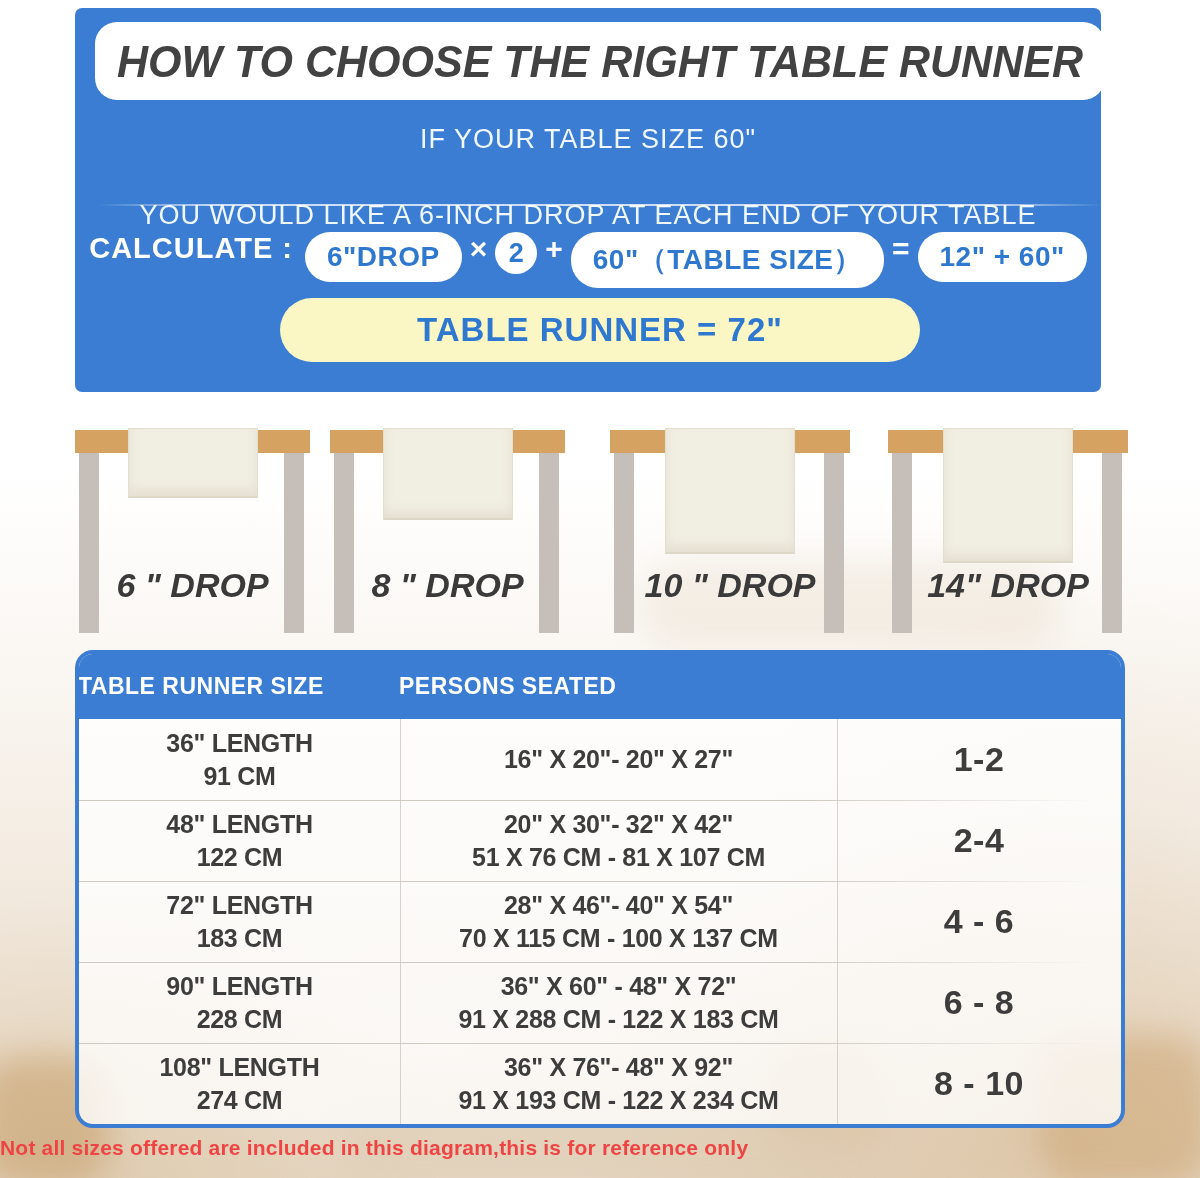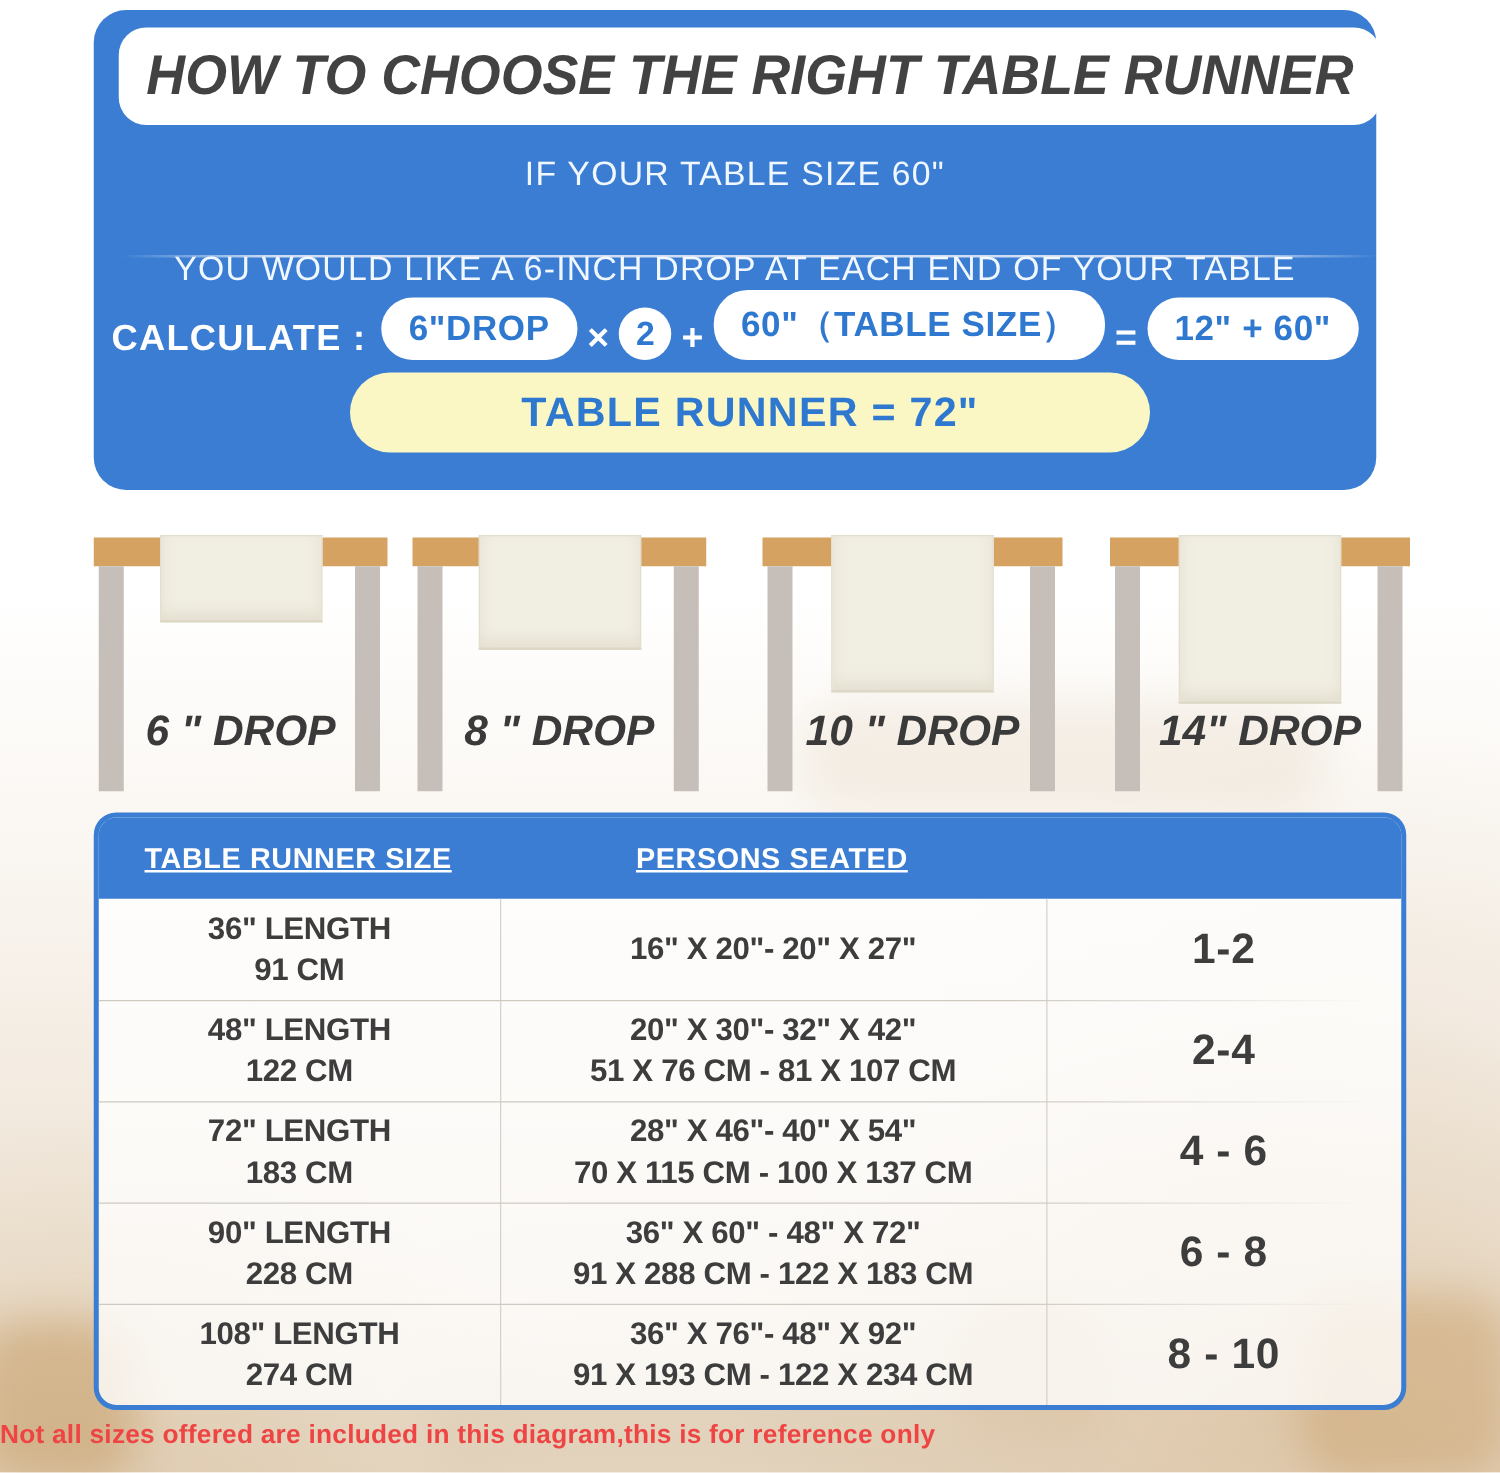--- a/index.html
+++ b/index.html
@@ -23,21 +23,21 @@
   .blob { position:absolute; border-radius:40px; filter:blur(16px); }
   .blob.b1 { left:-20px; top:1055px; width:130px; height:130px; background:rgba(198,158,105,0.55); }
   .blob.b2 { left:1040px; top:1035px; width:170px; height:150px; background:rgba(203,163,112,0.50); }
   .blob.b3 { left:760px; top:1040px; width:120px; height:110px; background:rgba(214,186,148,0.45); }
   .blob.b4 { left:340px; top:1095px; width:520px; height:90px; background:rgba(222,203,178,0.50); }
   .blob.b5 { left:640px; top:560px; width:420px; height:90px; background:rgba(232,220,203,0.40); }
 
   
   .banner {
     position:absolute; left:75px; top:8px; width:1026px; height:384px;
-    background:#3a7dd3; border-radius:26px; z-index:2;
+    background:#3a7dd3; border-radius:7px; z-index:2;
   }
   .title-box {
     position:absolute; left:20px; top:14px; width:1010px; height:78px;
     background:#ffffff; border-radius:22px;
     display:flex; align-items:center; justify-content:center;
   }
   .title-box .title {
     font-size:43px; font-weight:bold; font-style:italic; color:#424242;
     letter-spacing:0px; white-space:nowrap; transform:scaleY(1.04);
   }
@@ -46,21 +46,21 @@
     color:#f0f7ff; letter-spacing:1px; white-space:nowrap;
   }
   .subtitle1 { top:116px; font-size:27px; }
   .subtitle2 { top:158px; font-size:27px;margin-top:34px; }
   .divider {
     position:absolute; left:22px; top:196px; width:1006px; height:2px;
     background:linear-gradient(90deg, rgba(255,255,255,0) 0%, rgba(255,255,255,0.75) 12%, rgba(255,255,255,0.75) 88%, rgba(255,255,255,0) 100%);
   }
   .calc-row {
     position:absolute; left:0; top:224px; width:100%; height:56px;
-    display:flex; align-items:flex-end; justify-content:center; gap:8px;
+    display:flex; align-items:flex-start; justify-content:center; gap:8px;
   }
   .calc-label { font-size:29px; font-weight:bold; color:#ffffff; letter-spacing:1px; margin-right:4px; white-space:nowrap; }
   .pill {
     background:#ffffff; color:#2f78d0; font-weight:bold; font-size:28px;
     border-radius:27px; padding:9px 22px; white-space:nowrap; letter-spacing:0.5px;
   }
   .op { font-size:30px; font-weight:bold; color:#ffffff; }
   .circle2 {
     width:42px; height:42px; border-radius:50%; background:#ffffff;
     color:#2f78d0; font-weight:bold; font-size:27px;
@@ -105,21 +105,21 @@
     position:absolute; left:75px; top:650px; width:1050px; height:478px;
     border:4px solid #3a7dd3; border-radius:18px; overflow:hidden; z-index:2;
     background:rgba(255,255,255,0.78);
   }
   .panel-header {
     position:absolute; left:-1px; top:-1px; width:1044px; height:66px;
     background:#3a7dd3; display:grid; grid-template-columns:321px 437px 286px;
     align-items:center;
   }
   .panel-header .hcell {
-    text-align:center; color:#ffffff; font-weight:bold; font-size:23px; letter-spacing:0.5px;text-decoration:underline;
+    text-align:left; color:#ffffff; font-weight:bold; font-size:23px; letter-spacing:0.5px;
   }
   .panel-body {
     position:absolute; left:0; top:65px; width:1042px; height:405px;
     display:grid; grid-template-rows:repeat(5,1fr);
   }
   .vline { position:absolute; top:65px; width:1px; height:405px; background:#d6d1ca; }
   .vline.v1 { left:321px; }
   .vline.v2 { left:758px; }
   .row {
     display:grid; grid-template-columns:321px 437px 284px; align-items:center;

